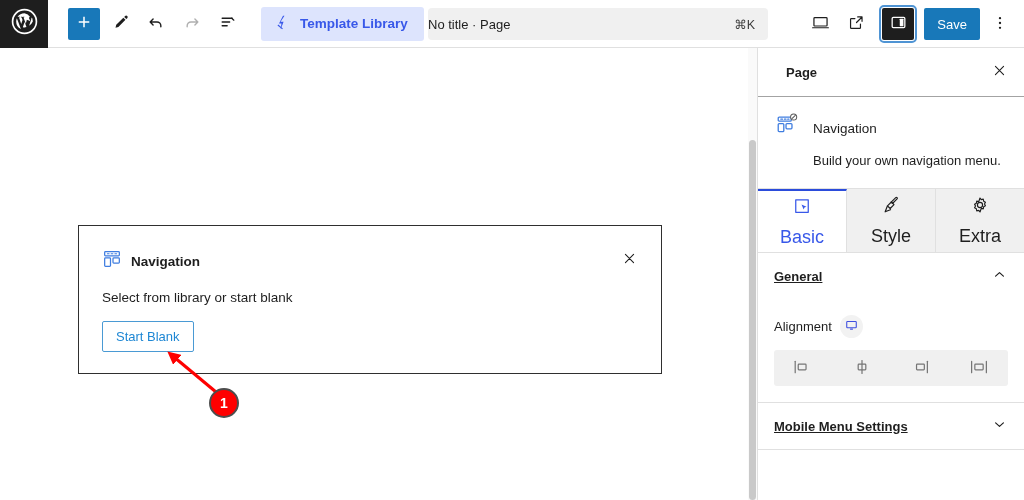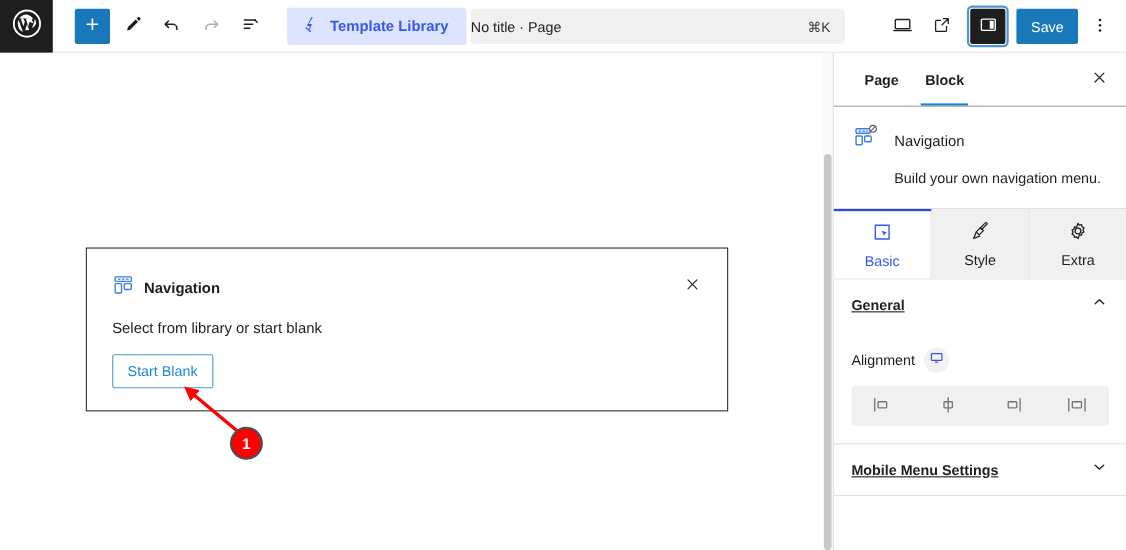--- a/index.html
+++ b/index.html
@@ -332,21 +332,21 @@
     height: 63px;
     border-bottom: 1px solid #e0e0e0;
   }
   .sb-subtab {
     flex: 1;
     display: flex;
     flex-direction: column;
     align-items: center;
     justify-content: center;
     gap: 6px;
-    font-size: 13px;
+    font-size: 18px;
     background: #f0f0f0;
     color: #1e1e1e;
     cursor: pointer;
     border: none;
     border-right: 1px solid #e0e0e0;
     box-sizing: border-box;
     font-family: "Liberation Sans", sans-serif;
   }
   .sb-subtab:last-child { border-right: none; }
   .sb-subtab.active {
@@ -567,21 +567,20 @@
       </defs>
       <line x1="216" y1="392" x2="174" y2="357" stroke="#fe0000" stroke-width="3.1" marker-end="url(#arrowhead)"></line>
     </svg>
     <div class="badge">1</div>
   </div>
 
   <div class="sidebar">
 
     <div class="sb-tabs">
       <button class="sb-tab">Page</button>
-      <button class="sb-tab active">Block</button>
       <button class="sb-close">
         <span>
           <svg width="15" height="15" viewBox="0 0 24 24">
             <path fill="none" stroke="#1e1e1e" stroke-width="1.7" stroke-linecap="round" d="M5.5 5.5l13 13M18.5 5.5l-13 13"></path>
           </svg>
         </span>
       </button>
     </div>
 
     <div class="sb-blockinfo">

